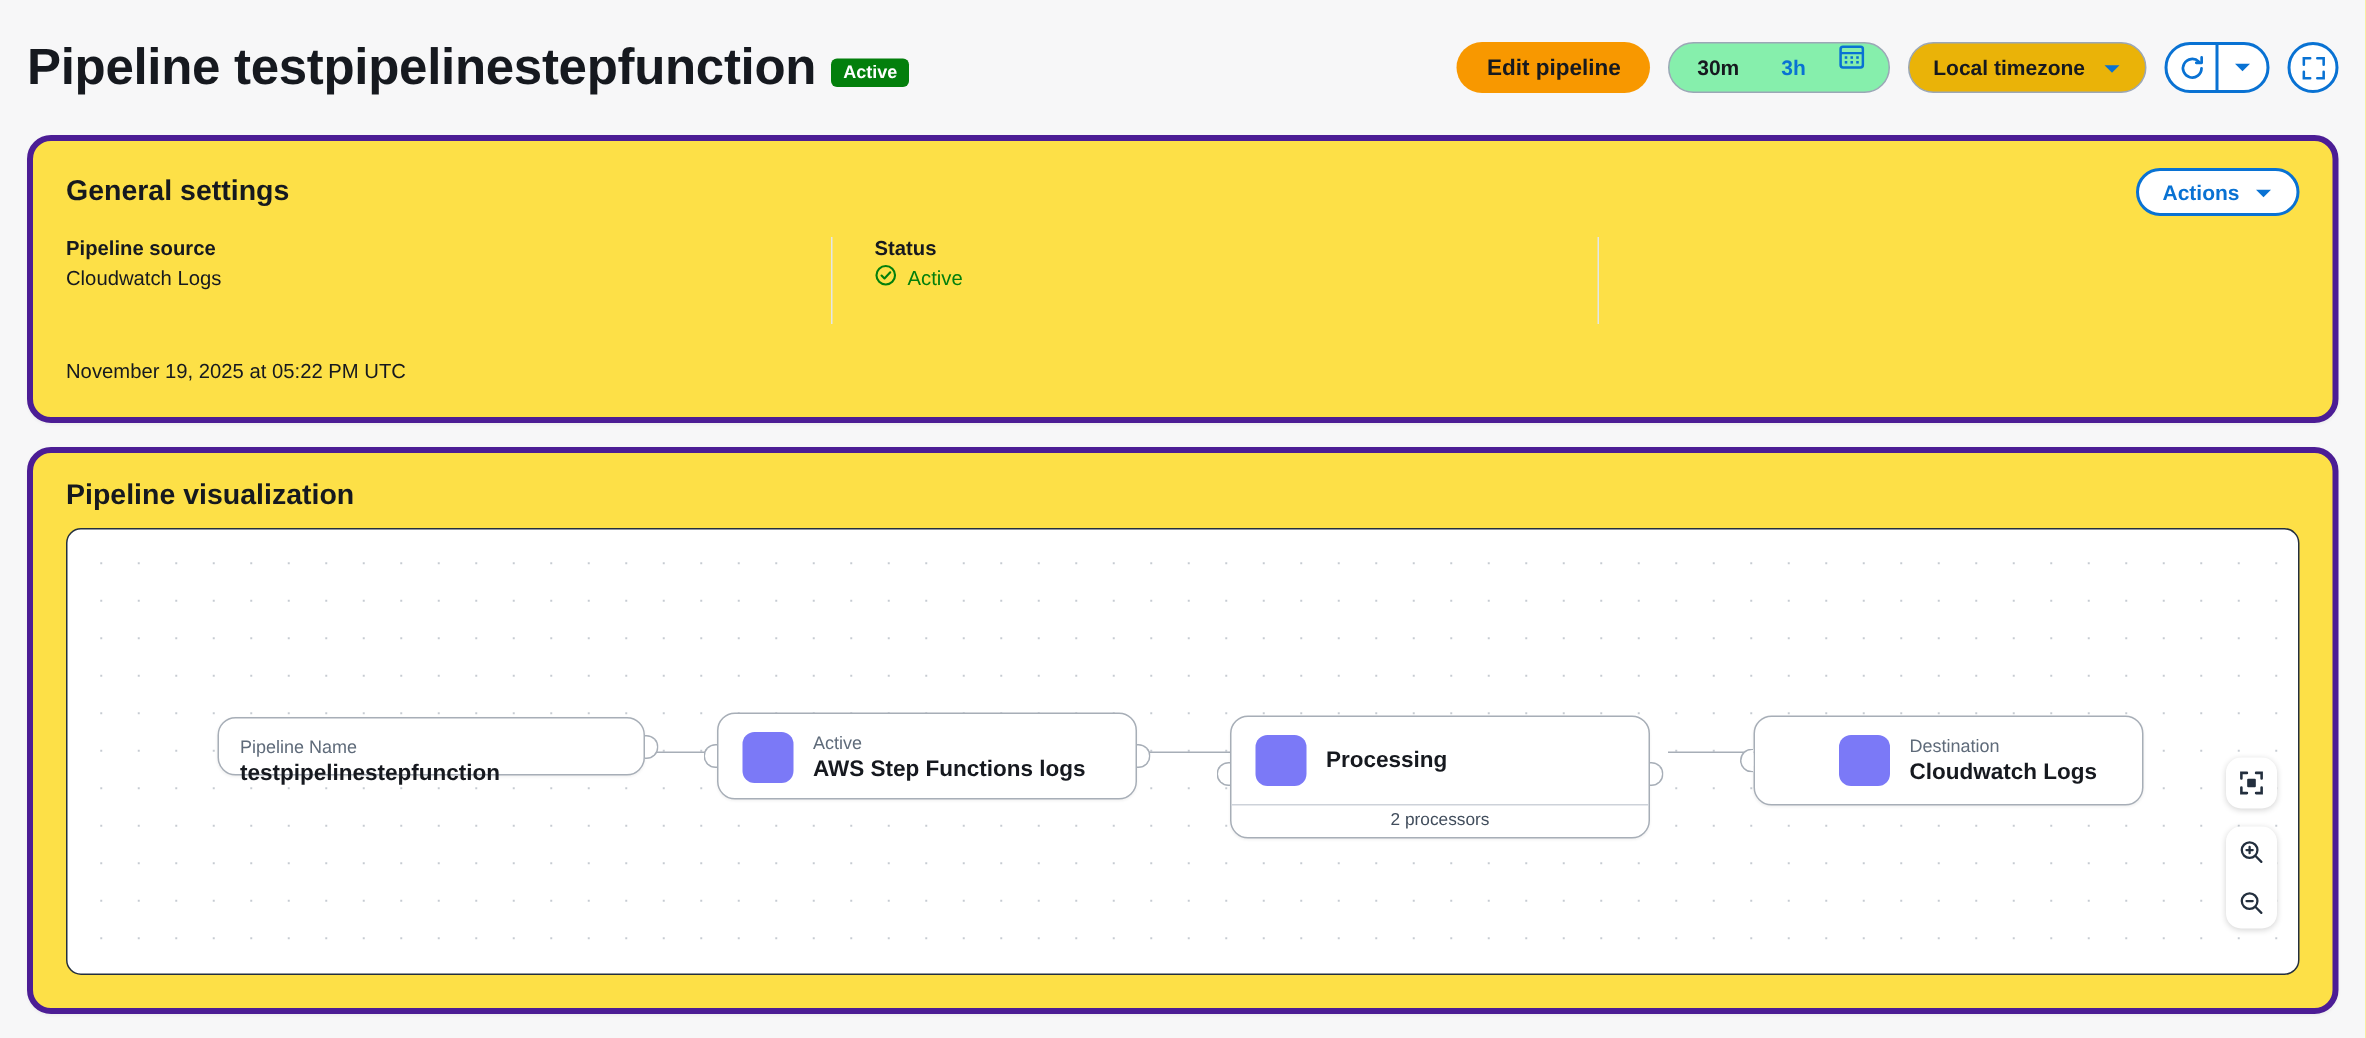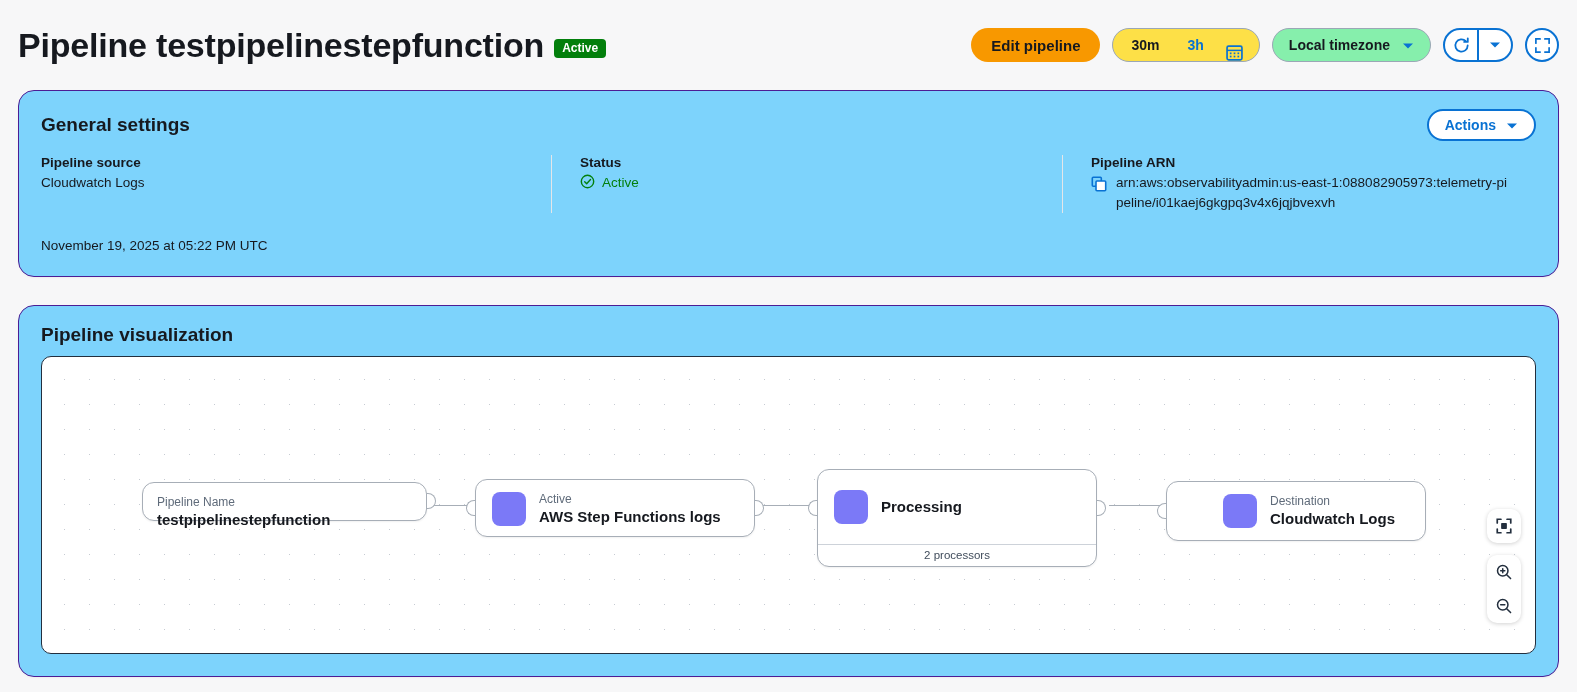--- a/index.html
+++ b/index.html
@@ -61,25 +61,25 @@
     font-size: 15px;
     font-weight: 700;
     color: #16191f;
     cursor: pointer;
     font-family: inherit;
     white-space: nowrap;
   }
 
   .seg-group {
     display: flex;
-    align-items: flex-end;
+    align-items: flex-start;
     height: 34px;
     border: 1px solid #9ba7b6;
     border-radius: 18px;
-    background: #fde047;
+    background: #86efac;
     padding: 0 4px;
   }
   .seg-item {
     font-size: 14px;
     font-weight: 700;
     color: #16191f;
     padding: 0 14px;
     line-height: 32px;
     cursor: pointer;
     white-space: nowrap;
@@ -92,21 +92,21 @@
     cursor: pointer;
   }
 
   .dropdown-box {
     display: flex;
     align-items: center;
     gap: 12px;
     height: 34px;
     border: 1px solid #9ba7b6;
     border-radius: 18px;
-    background: #86efac;
+    background: #eab308;
     padding: 0 16px;
     font-size: 14px;
     font-weight: 600;
     color: #16191f;
     cursor: pointer;
     white-space: nowrap;
   }
 
   .icon-group {
     display: flex;
@@ -138,24 +138,24 @@
     border-radius: 50%;
     background: #ffffff;
     display: flex;
     align-items: center;
     justify-content: center;
     cursor: pointer;
   }
 
   
   .card {
-    background: #7dd3fc;
-    border: 1px solid #4c1d95;
+    background: #fde047;
+    border: 4px solid #4c1d95;
     border-radius: 16px;
-    margin: 0 18px 28px 18px;
+    margin: 0 18px 16px 18px;
     box-shadow: 0 1px 2px rgba(0,0,0,0.04);
   }
 
   .card-head {
     display: flex;
     align-items: center;
     justify-content: space-between;
     padding: 18px 22px 6px 22px;
   }
   .card-title {
@@ -425,32 +425,20 @@
             <circle cx="8" cy="8" r="6.6" stroke="#037f0c" stroke-width="1.5"></circle>
             <path d="M5 8.2 L7.1 10.3 L11.2 5.9" stroke="#037f0c" stroke-width="1.5" stroke-linecap="round" stroke-linejoin="round"></path>
           </svg>
         </span>
         <span class="kv-value green">Active</span>
       </div>
     </div>
 
     <div class="vline"></div>
 
-    <div class="kv-col pad-left">
-      <div class="kv-label">Pipeline ARN</div>
-      <div class="arn-wrap">
-        <span class="copy-btn">
-          <svg width="16" height="16" viewBox="0 0 16 16" fill="none">
-            <rect x="1.3" y="1.3" width="9" height="9" rx="1" stroke="#0972d3" stroke-width="1.6"></rect>
-            <rect x="5" y="5" width="9.7" height="9.7" rx="1" fill="#ffffff" stroke="#0972d3" stroke-width="1.6"></rect>
-          </svg>
-        </span>
-        <span class="arn-text">arn:aws:observabilityadmin:us-east-1:088082905973:telemetry-pipeline/i01kaej6gkgpq3v4x6jqjbvexvh</span>
-      </div>
-    </div>
   </div>
 
   <div class="created-row">
     <div class="kv-value">November 19, 2025 at 05:22 PM UTC</div>
   </div>
 </div>
 
 <div class="card viz-card">
   <div class="viz-head">
     <div class="card-title">Pipeline visualization</div>
@@ -477,21 +465,21 @@
         <div class="node-swatch"></div>
         <div class="node-texts">
           <div class="node-sub">Active</div>
           <div class="node-main">AWS Step Functions logs</div>
         </div>
       </div>
       <div class="port left"></div>
       <div class="port right"></div>
     </div>
 
-    <div class="node" style="left:775px; top:112px; width:280px; height:98px;">
+    <div class="node" style="left:775px; top:124px; width:280px; height:82px;">
       <div class="node-body">
         <div class="node-swatch"></div>
         <div class="node-texts">
           <div class="node-main">Processing</div>
         </div>
       </div>
       <div class="node-footer">2 processors</div>
       <div class="port left" style="top:38px;"></div>
       <div class="port right" style="top:38px;"></div>
     </div>

